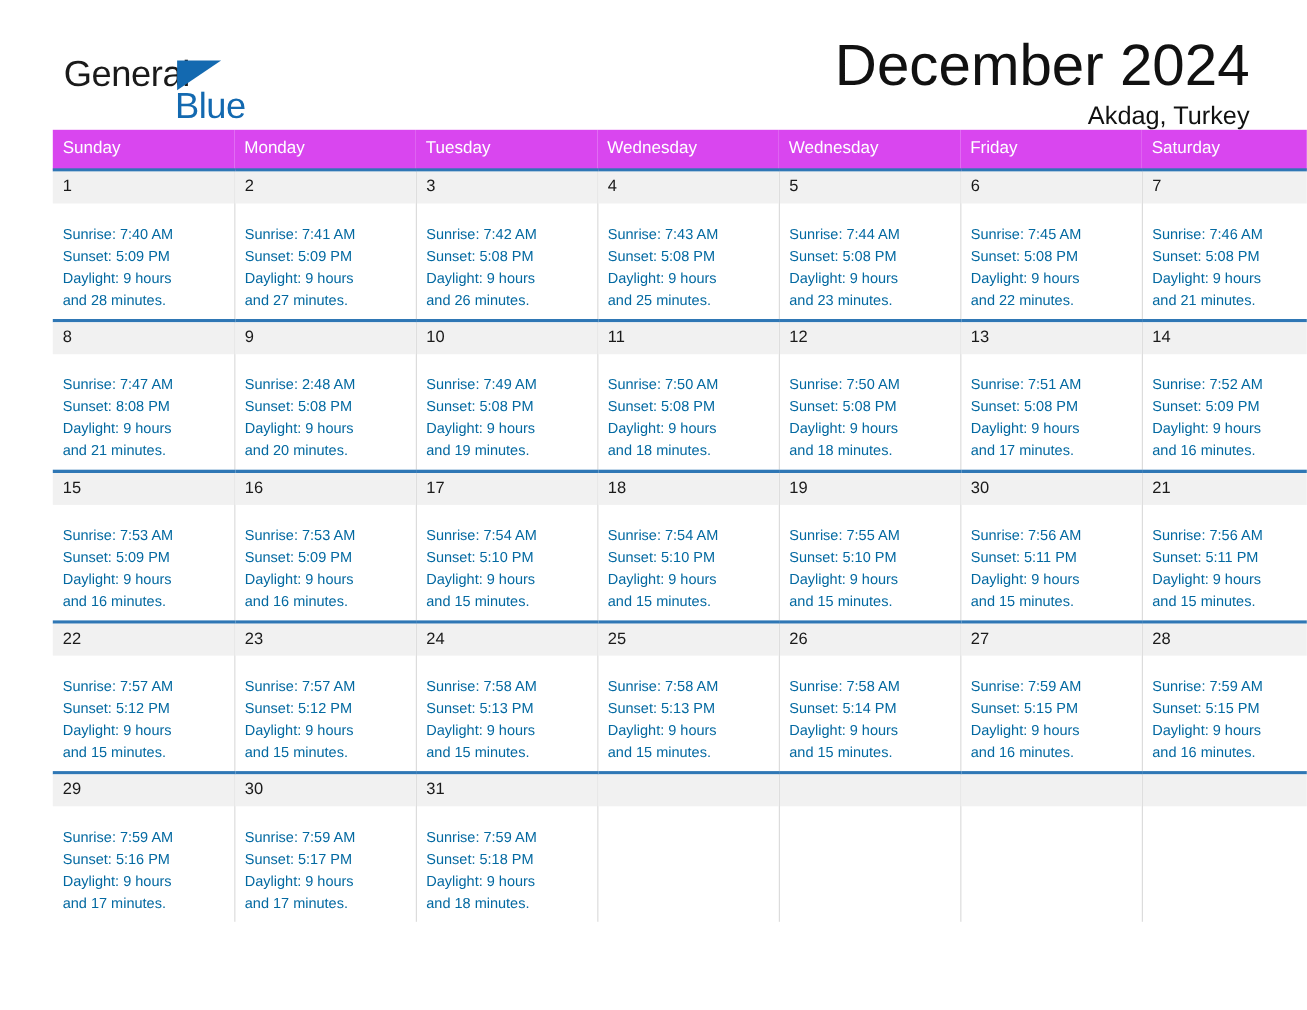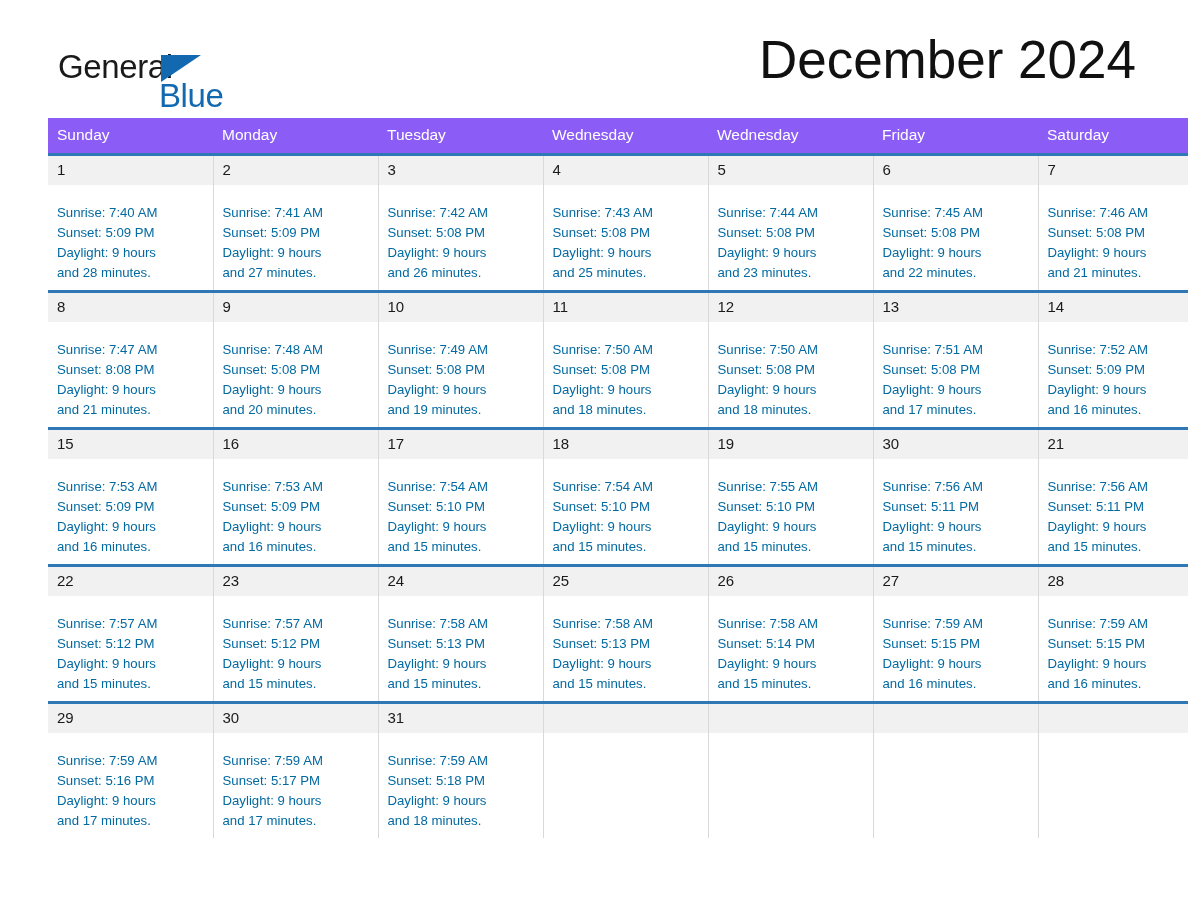--- a/index.html
+++ b/index.html
@@ -86,21 +86,21 @@
   }
 
   
   .calendar {
     width: 1092px;
     border-collapse: collapse;
     table-layout: fixed;
     margin-top: 0px;
   }
   .calendar th {
-    background: #8b5cf6;
+    background: #d946ef;
     color: #ffffff;
     font-size: 15.5px;
     font-weight: 400;
     text-align: left;
     padding: 8px 0 9px 9px;
     line-height: 18px;
     border: none;
     width: 156px;
   }
   .week-row > td {
@@ -146,20 +146,21 @@
   <div class="header">
 
     <div class="brand">
       <span class="brand-general">General</span>
       <span class="brand-tri"></span>
       <span class="brand-blue">Blue</span>
     </div>
 
     <div class="title-block">
       <div class="title-main">December 2024</div>
+      <div class="title-sub">Akdag, Turkey</div>
     </div>
 
   </div>
 
   <table class="calendar">
     <thead>
       <tr>
         <th>Sunday</th>
         <th>Monday</th>
         <th>Tuesday</th>
@@ -243,21 +244,21 @@
               <div class="daynum">8</div>
               <div class="dayinfo">Sunrise: 7:47 AM
 Sunset: 8:08 PM
 Daylight: 9 hours
 and 21 minutes.</div>
             </div>
           </td>
         <td>
             <div class="daycell">
               <div class="daynum">9</div>
-              <div class="dayinfo">Sunrise: 7:48 AM
+              <div class="dayinfo">Sunrise: 2:48 AM
 Sunset: 5:08 PM
 Daylight: 9 hours
 and 20 minutes.</div>
             </div>
           </td>
         <td>
             <div class="daycell">
               <div class="daynum">10</div>
               <div class="dayinfo">Sunrise: 7:49 AM
 Sunset: 5:08 PM

